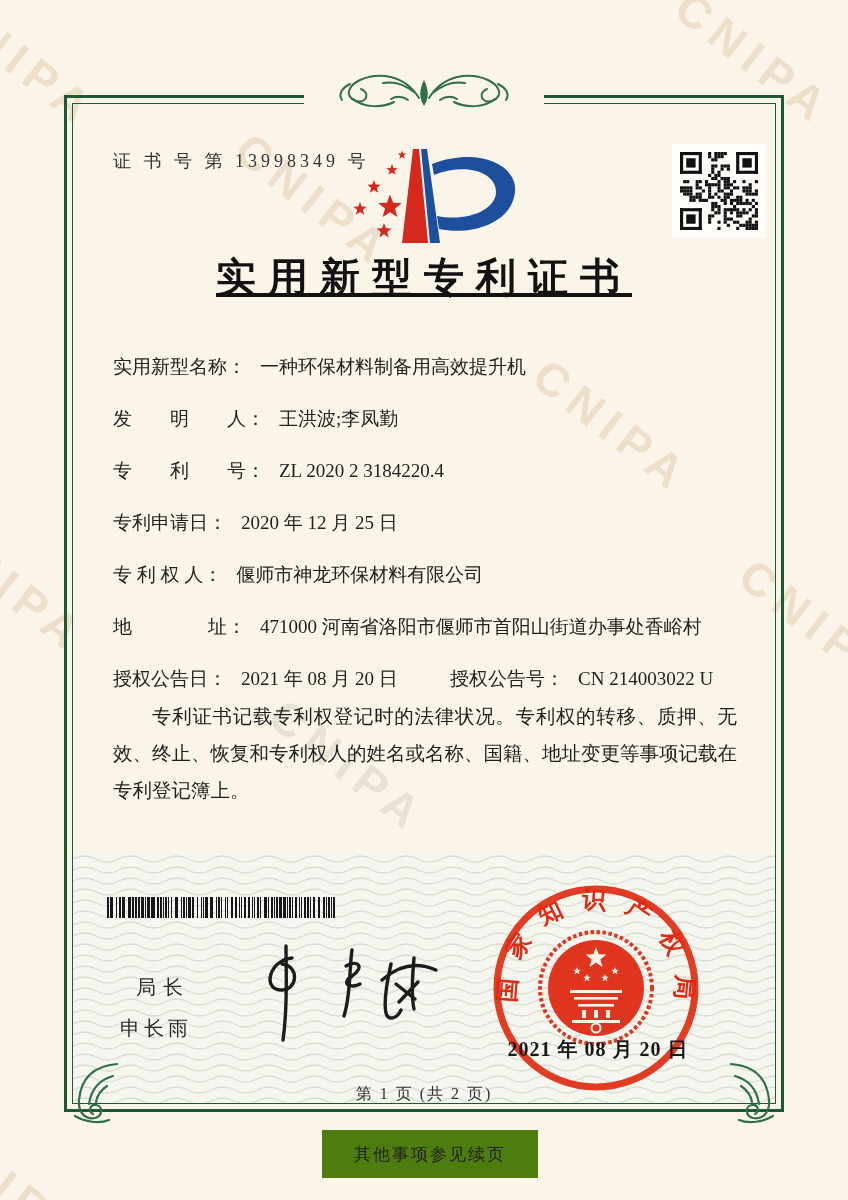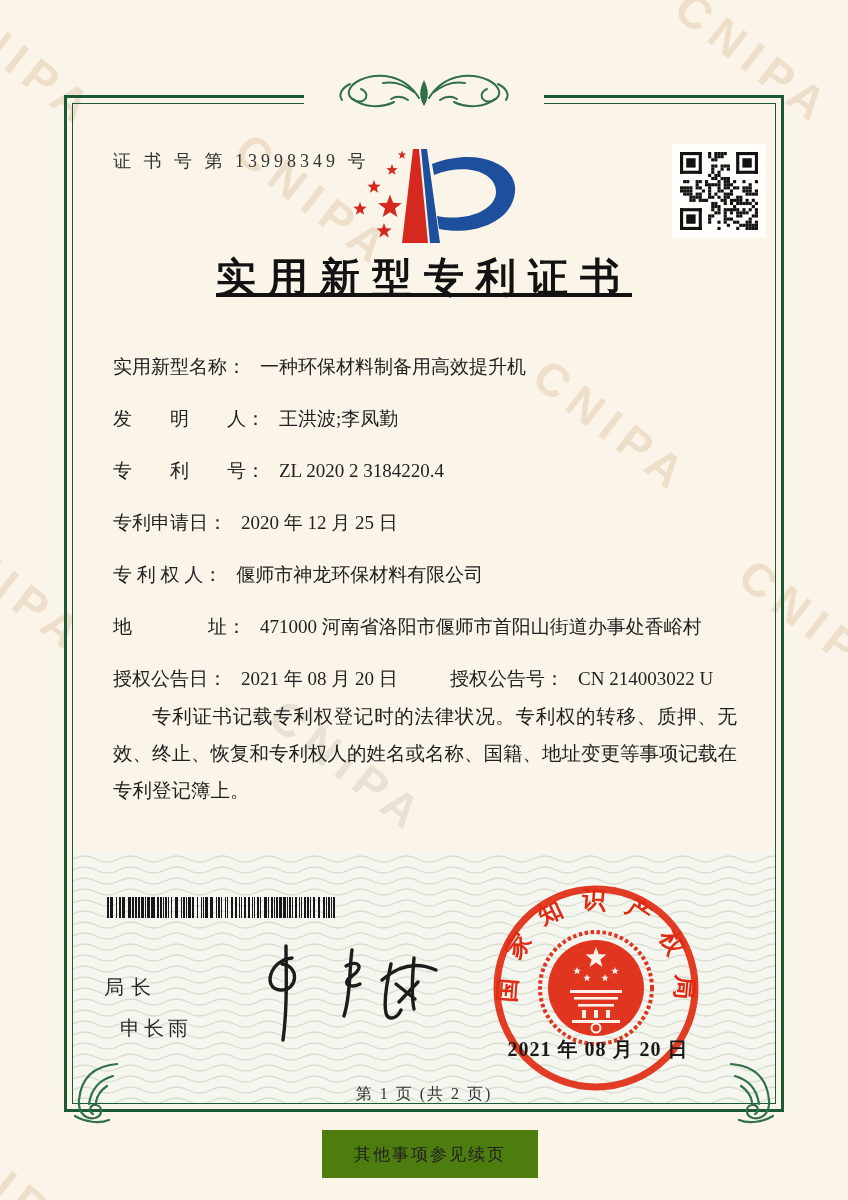--- a/index.html
+++ b/index.html
@@ -43,21 +43,21 @@
   .fvalue { margin-left:14px; color:#222; }
   .fpair-first { width:337px; display:flex; }
 
   .paras { position:absolute; left:113px; top:698px; width:624px; font-size:19.5px;
            line-height:37px; text-align:justify; color:#1f1f1f; }
   .paras p { text-indent:2em; }
 
   .barcode { position:absolute; left:107px; top:897px; width:232px; height:21px; display:flex; }
   .barcode div { height:100%; }
 
-  .signer-title { position:absolute; left:104px; top:974px; font-size:20px; letter-spacing:7px; }
+  .signer-title { position:absolute; left:136px; top:974px; font-size:20px; letter-spacing:7px; }
   .signer-name  { position:absolute; left:120px; top:1015px; font-size:20px; letter-spacing:4px; }
   .signature { position:absolute; left:248px; top:942px; }
 
   .seal { position:absolute; left:490px; top:882px; width:212px; height:212px; z-index:6; }
   .seal-date { position:absolute; left:503px; top:1036px; width:190px; text-align:center;
                font-size:20px; font-weight:600; color:#191919; letter-spacing:1px; z-index:7; }
 
   .page-num { position:absolute; left:0; top:1084px; width:100%; text-align:center;
               font-size:16px; letter-spacing:2px; color:#333; }
   .note-box { position:absolute; left:322px; top:1130px; width:216px; height:48px;

